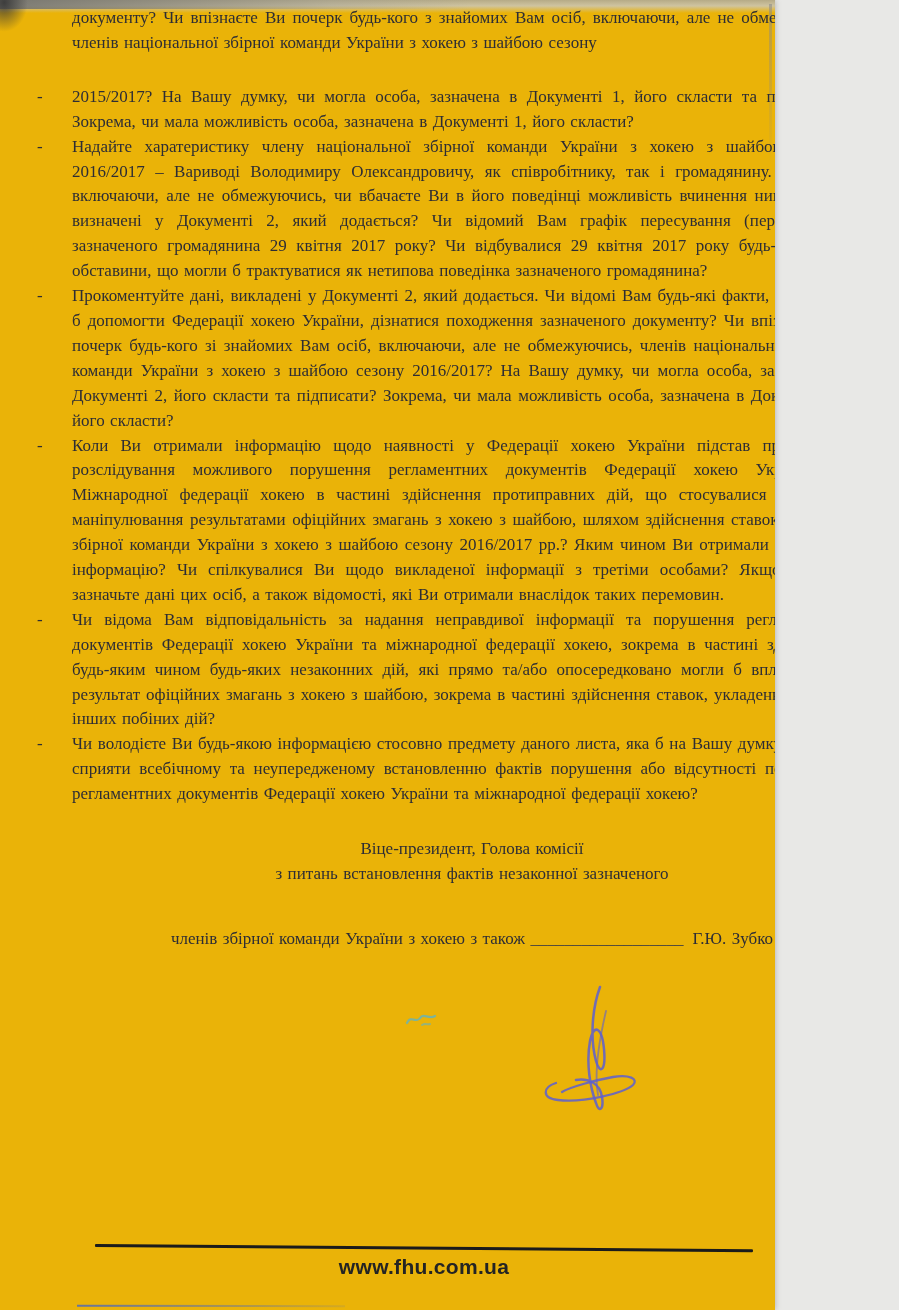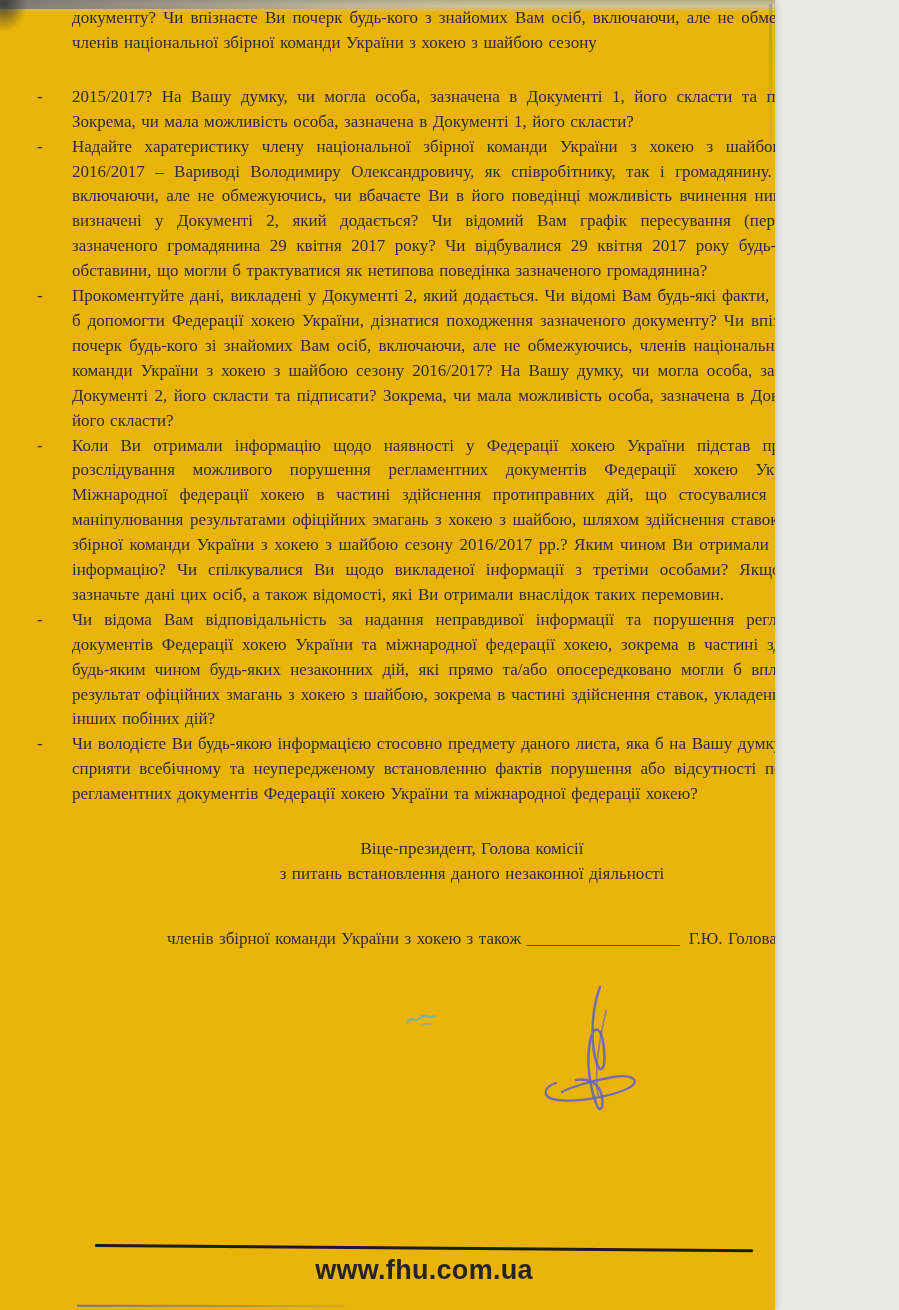--- a/index.html
+++ b/index.html
@@ -60,21 +60,21 @@
   
   .footer-rule {
     position:absolute; left:95px; top:1244px; width:658px; height:3px;
     background:#1b1b1b; border-radius:1px;
     transform:rotate(0.45deg); transform-origin:left center;
   }
   .footer-url {
     position:absolute; left:95px; top:1255px; width:658px;
     text-align:center;
     font-family:"Liberation Sans","DejaVu Sans",sans-serif;
-    font-size:27px; font-weight:bold; color:#242424; letter-spacing:.3px;
+    font-size:21px; font-weight:bold; color:#242424; letter-spacing:.3px;
   }
   .bottom-streak {
     position:absolute; left:77px; top:1305px; width:268px; height:2px;
     background:linear-gradient(90deg, rgba(58,96,208,.75), rgba(58,96,208,.12));
     transform:rotate(0.15deg);
   }
 </style>
 </head>
 <body>
 
@@ -112,22 +112,22 @@
       </div>
       <div class="item">
         <span class="dash">-</span>
         <p class="para">Чи володієте Ви будь-якою інформацією стосовно предмету даного листа, яка б на Вашу думку, могла б сприяти всебічному та неупередженому встановленню фактів порушення або відсутності порушення регламентних документів Федерації хокею України та міжнародної федерації хокею?</p>
       </div>
     </div>
 
 
     <div class="sig">
       <p class="para">Віце-президент, Голова комісії</p>
-      <p class="para">з питань встановлення даного незаконної діяльності</p>
-      <p class="para"><span>членів збірної команди України з хокею з також</span>&nbsp;<span class="blank-line">__________________</span><span>Г.Ю. Голова</span></p>
+      <p class="para">з питань встановлення фактів незаконної зазначеного</p>
+      <p class="para"><span>членів збірної команди України з хокею з також</span>&nbsp;<span class="blank-line">__________________</span><span>Г.Ю. Зубко</span></p>
     </div>
   </div>
 
   <svg class="sign-ink" width="122" height="138" viewBox="0 0 122 138">
     <g fill="none" stroke="#5d5fd1" stroke-linecap="round">
       <path d="M64 4 C56 26 54 56 60 78 C64 92 70 88 68 66 C66 44 58 40 54 58 C50 80 54 104 60 120 C63 130 68 127 66 114 C64 100 52 95 40 97" stroke-width="2.5" opacity=".85"></path>
       <path d="M70 28 C63 58 58 90 62 112" stroke-width="1.8" opacity=".6"></path>
       <path d="M20 100 C7 104 5 115 22 117 C48 120 88 110 97 102 C103 96 93 91 77 94 C60 97 34 104 26 109" stroke-width="2.3" opacity=".85"></path>
     </g>
   </svg>

